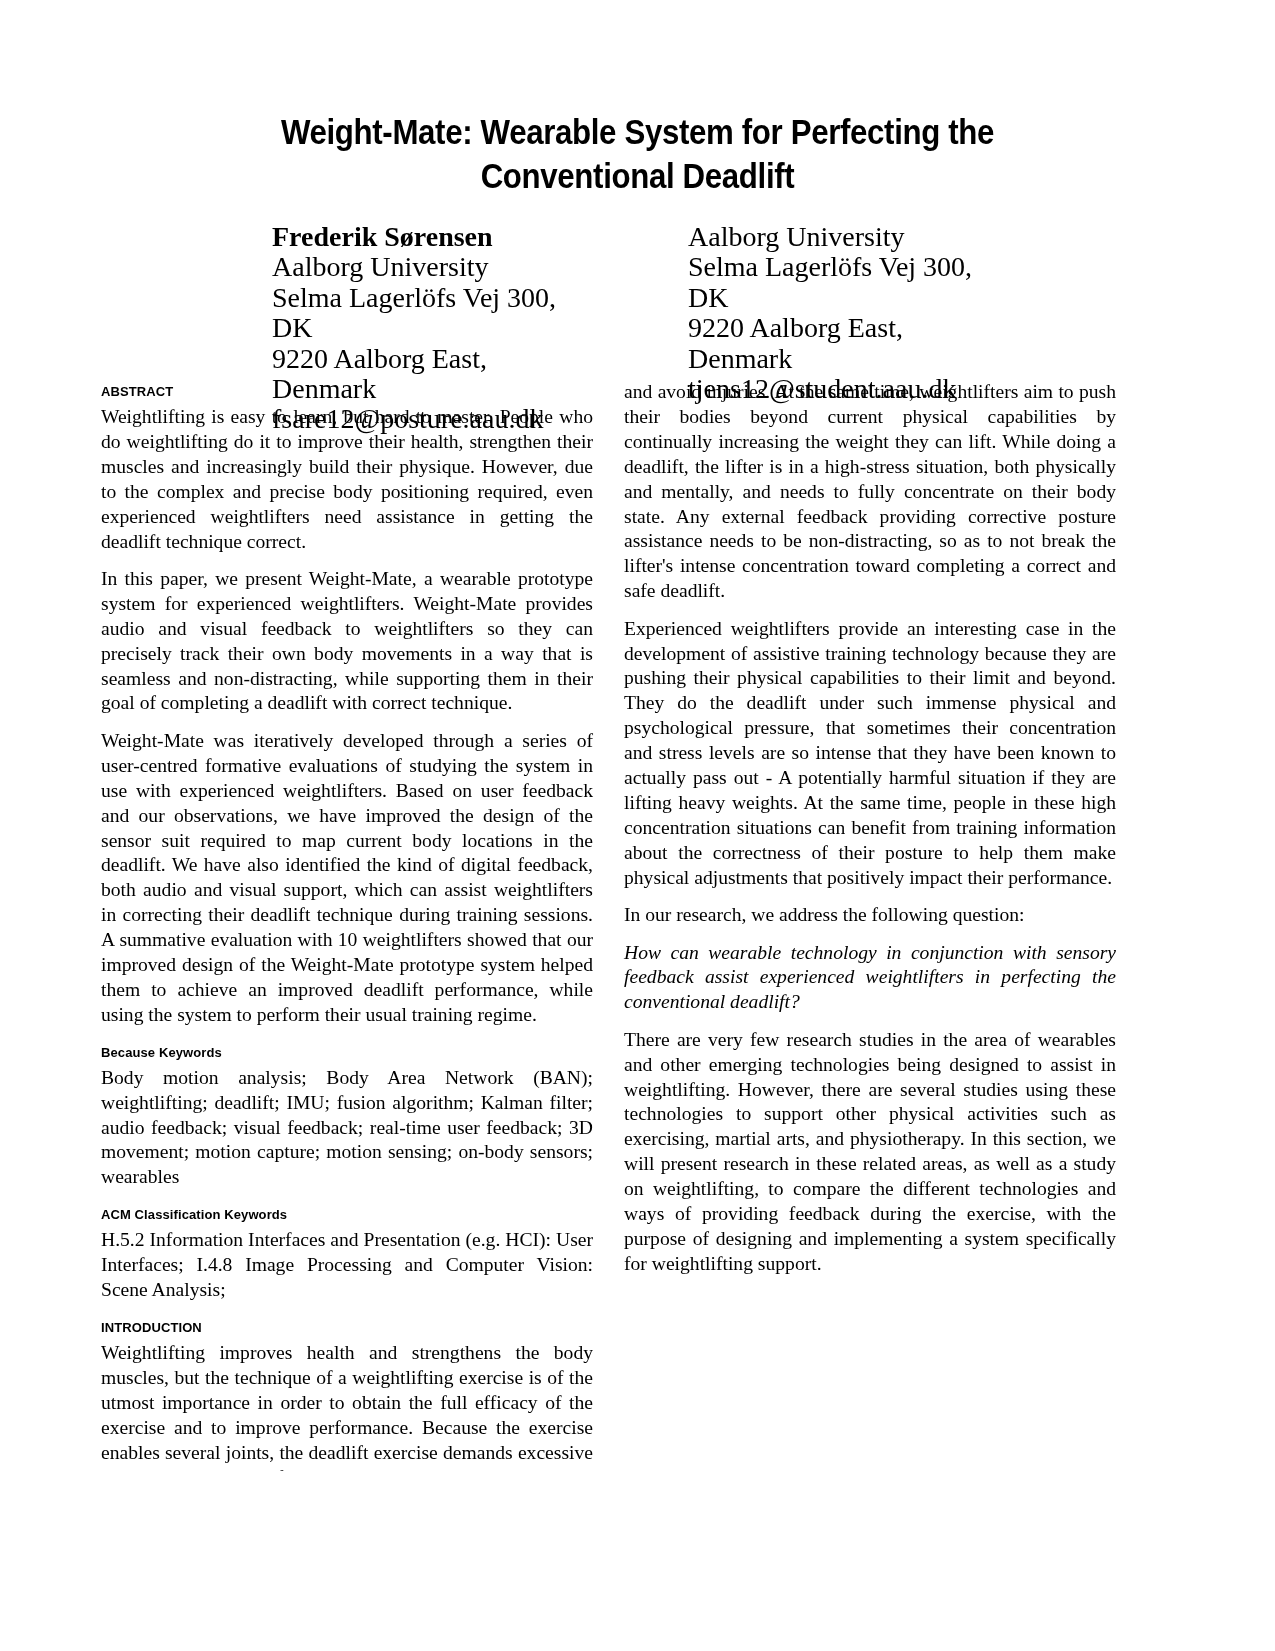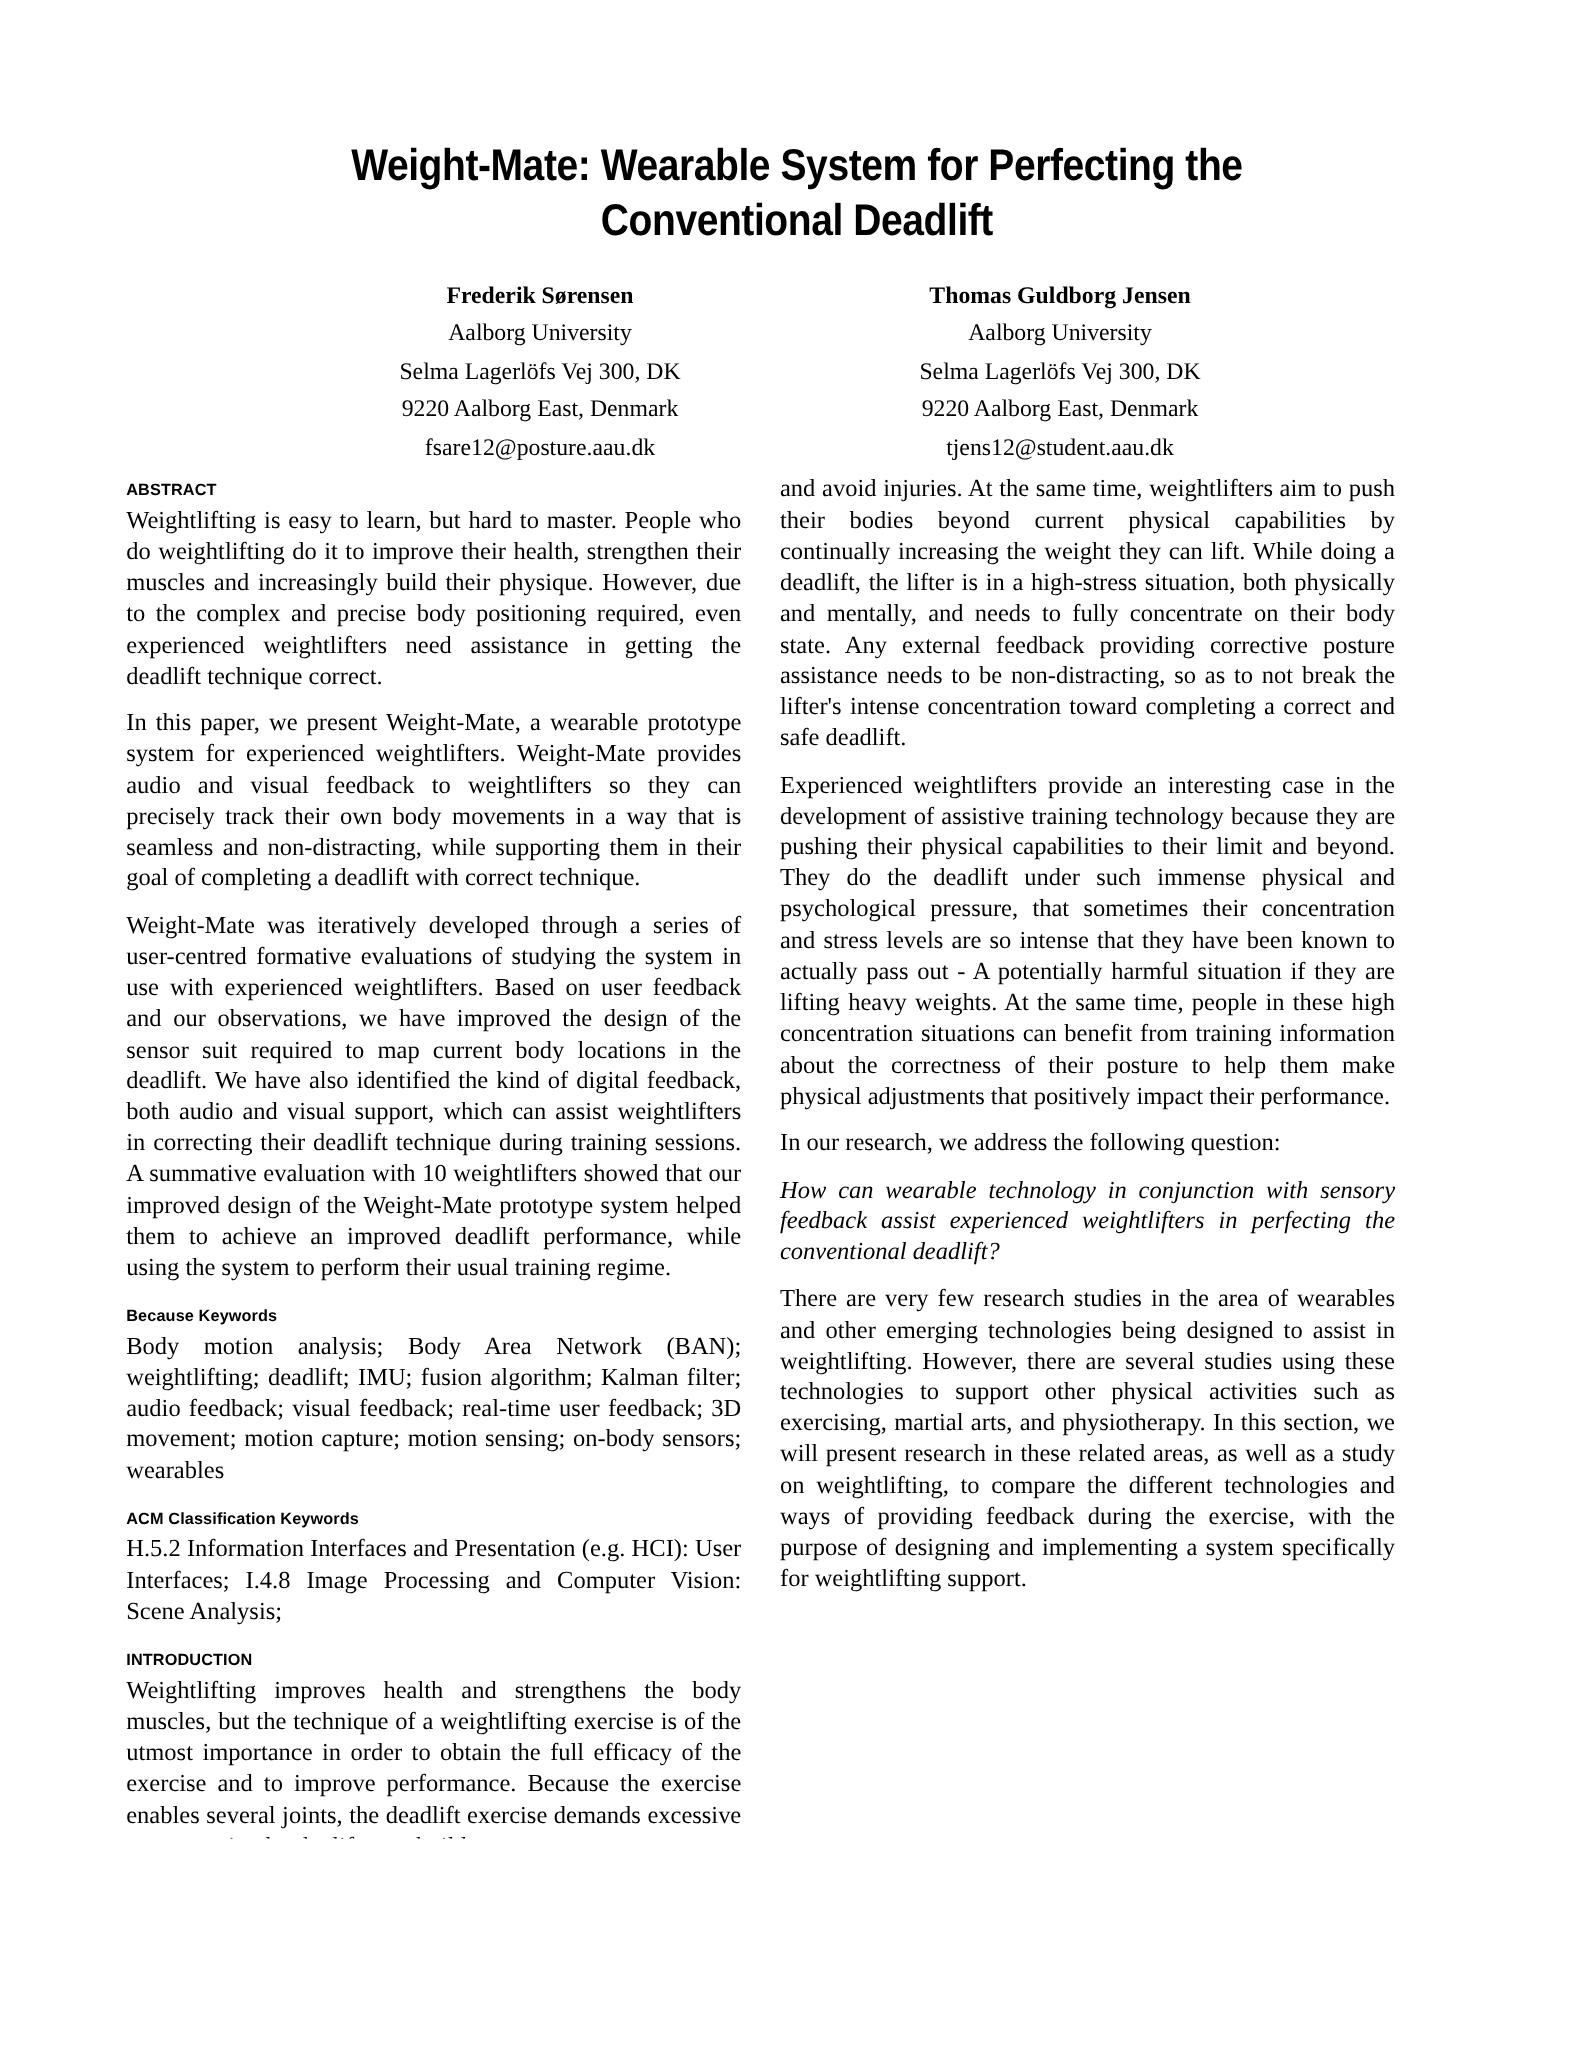--- a/index.html
+++ b/index.html
@@ -45,22 +45,21 @@
     position: absolute;
     left: 160px;
     top: 222px;
     width: 960px;
     display: flex;
     justify-content: center;
     gap: 96px;
   }
   .author {
     width: 320px;
-    text-align: center;
-    font-size: 19px;
+    font-size: 28px;
     line-height: 30.4px;
   }
   .author-name {
     font-weight: bold;
     display: block;
   }
   .author-line {
     display: block;
   }
 
@@ -114,21 +113,20 @@
 
     <div class="author">
       <span class="author-name">Frederik Sørensen</span>
       <span class="author-line">Aalborg University</span>
       <span class="author-line">Selma Lagerlöfs Vej 300, DK</span>
       <span class="author-line">9220 Aalborg East, Denmark</span>
       <span class="author-line">fsare12@posture.aau.dk</span>
     </div>
 
     <div class="author">
-      <span class="author-name">Thomas Guldborg Jensen</span>
       <span class="author-line">Aalborg University</span>
       <span class="author-line">Selma Lagerlöfs Vej 300, DK</span>
       <span class="author-line">9220 Aalborg East, Denmark</span>
       <span class="author-line">tjens12@student.aau.dk</span>
     </div>
 
   </div>
 
   <div class="col col-left">
 

